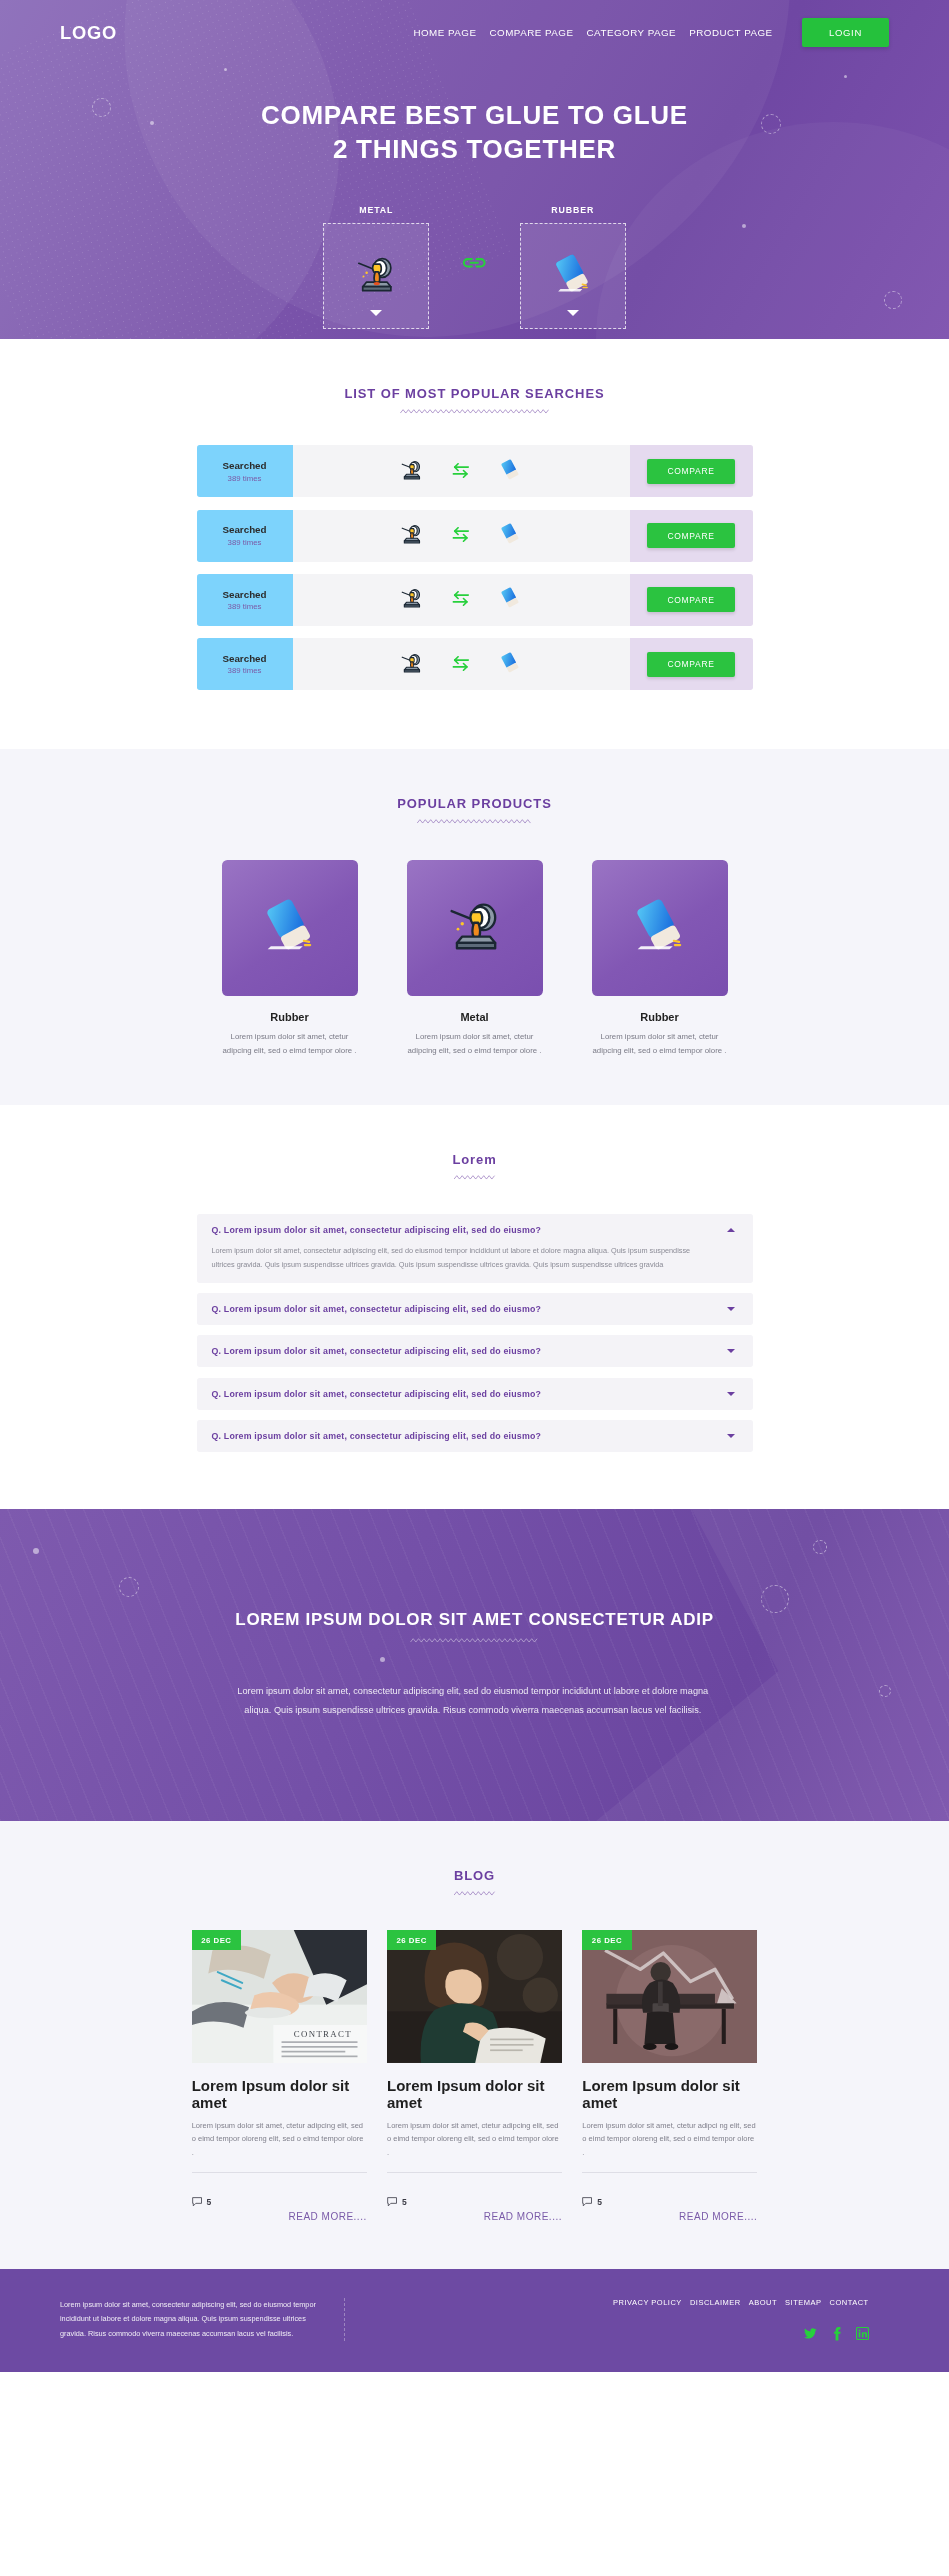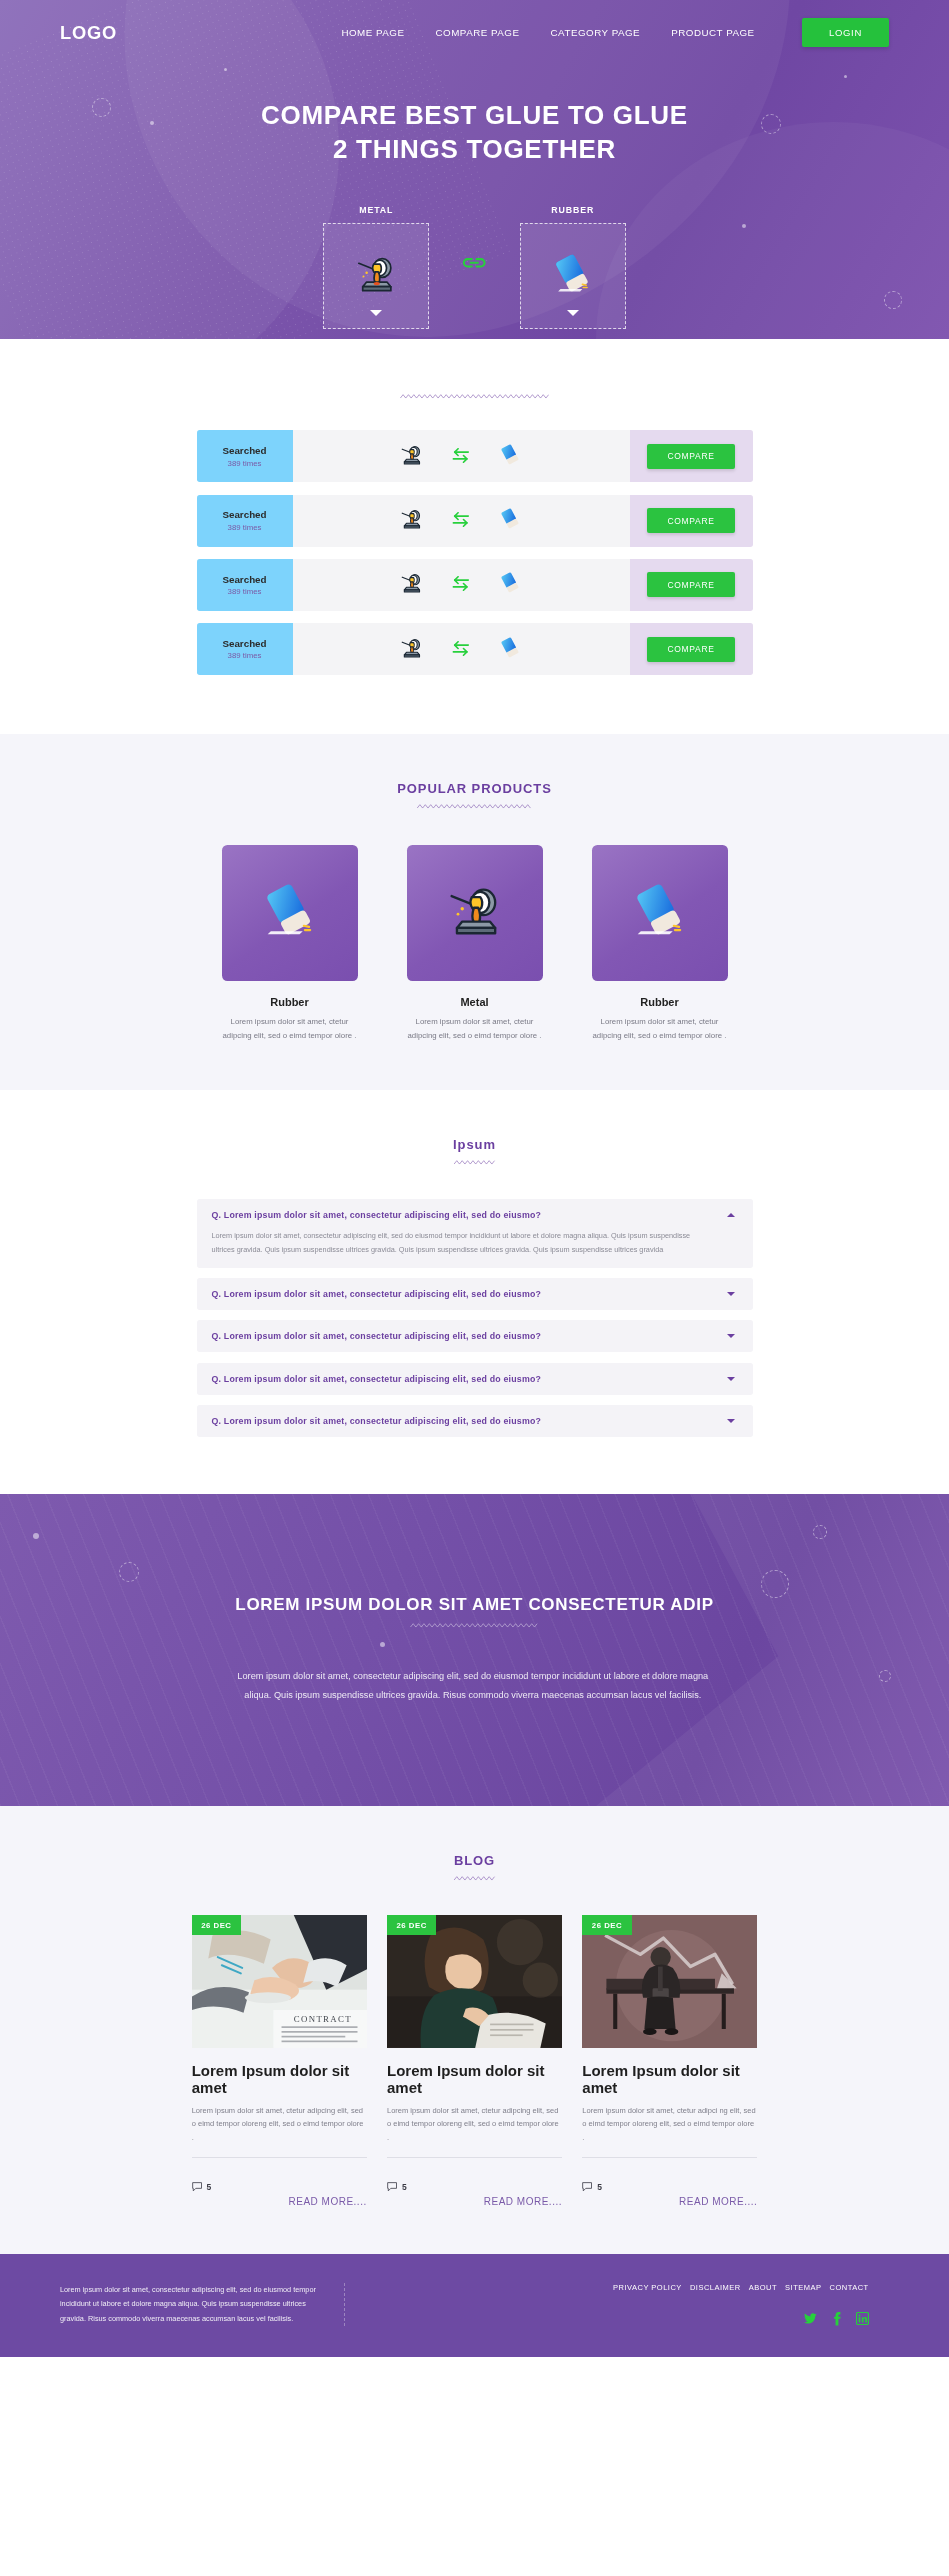--- a/index.html
+++ b/index.html
@@ -50,21 +50,21 @@
 
   .nav {
     position: relative; z-index: 5;
     display: flex; align-items: center;
     padding: 0 60px; height: 65px;
   }
   .logo {
     color: #fff; font-size: 18.3px; font-weight: bold;
     letter-spacing: 0.8px; font-family: "Liberation Sans", sans-serif;
   }
-  .nav-links { margin-left: auto; display: flex; align-items: center; gap: 31px; }
+  .nav-links { margin-left: auto; display: flex; align-items: center; gap: 13px; }
   .nav-link {
     color: #fff; font-size: 9.8px; letter-spacing: 0.5px;
     text-decoration: none; cursor: pointer; white-space: nowrap;
   }
   .login-btn {
     background: #25c13c; color: #fff; border: none;
     padding: 8.8px 27px; font-size: 9.5px; letter-spacing: 0.7px;
     border-radius: 2px; cursor: pointer; margin-left: 16.3px;
     font-family: "Liberation Sans", sans-serif;
     box-shadow: 0 1.4px 4.1px rgba(0,0,0,0.14);
@@ -353,20 +353,21 @@
             </svg>
           </span>
           <span class="slot-caret"></span>
         </div>
         <span class="slot-pager"></span>
       </div>
     </div>
   </section>
 
   <section class="section">
+    <div class="sec-title">LIST OF MOST POPULAR SEARCHES</div>
     <div class="zigzag">
       <svg width="149" height="5.4" viewBox="0 0 220 8" style="display:block;margin:0 auto;">
         <path d="M0 6 L4 1 L8 6 L12 1 L16 6 L20 1 L24 6 L28 1 L32 6 L36 1 L40 6 L44 1 L48 6 L52 1 L56 6 L60 1 L64 6 L68 1 L72 6 L76 1 L80 6 L84 1 L88 6 L92 1 L96 6 L100 1 L104 6 L108 1 L112 6 L116 1 L120 6 L124 1 L128 6 L132 1 L136 6 L140 1 L144 6 L148 1 L152 6 L156 1 L160 6 L164 1 L168 6 L172 1 L176 6 L180 1 L184 6 L188 1 L192 6 L196 1 L200 6 L204 1 L208 6 L212 1 L216 6 L220 1" fill="none" stroke="#6b3fa0" stroke-width="1"></path>
       </svg>
     </div>
 
     <div class="wrap search-list">
       <div class="search-row">
         <div class="sr-left">
           <div class="sr-searched">Searched</div>
@@ -638,21 +639,21 @@
               </svg>
           </span>
         </div>
         <div class="prod-name">Rubber</div>
         <div class="prod-desc">Lorem ipsum dolor sit amet, ctetur adipcing elit, sed o eimd tempor olore .</div>
       </div>
     </div>
   </section>
 
   <section class="section">
-    <div class="sec-title">Ipsum</div>
+    <div class="sec-title">Lorem</div>
     <div class="zigzag">
       <svg width="42" height="5.4" viewBox="0 0 62 8" style="display:block;margin:0 auto;">
         <path d="M0 6 L4 1 L8 6 L12 1 L16 6 L20 1 L24 6 L28 1 L32 6 L36 1 L40 6 L44 1 L48 6 L52 1 L56 6 L60 1" fill="none" stroke="#6b3fa0" stroke-width="1"></path>
       </svg>
     </div>
 
     <div class="wrap faq-list">
       <div class="faq-item">
         <div class="faq-head">
           <span class="faq-q">Q. Lorem ipsum dolor sit amet, consectetur adipiscing elit, sed do eiusmo?</span>

